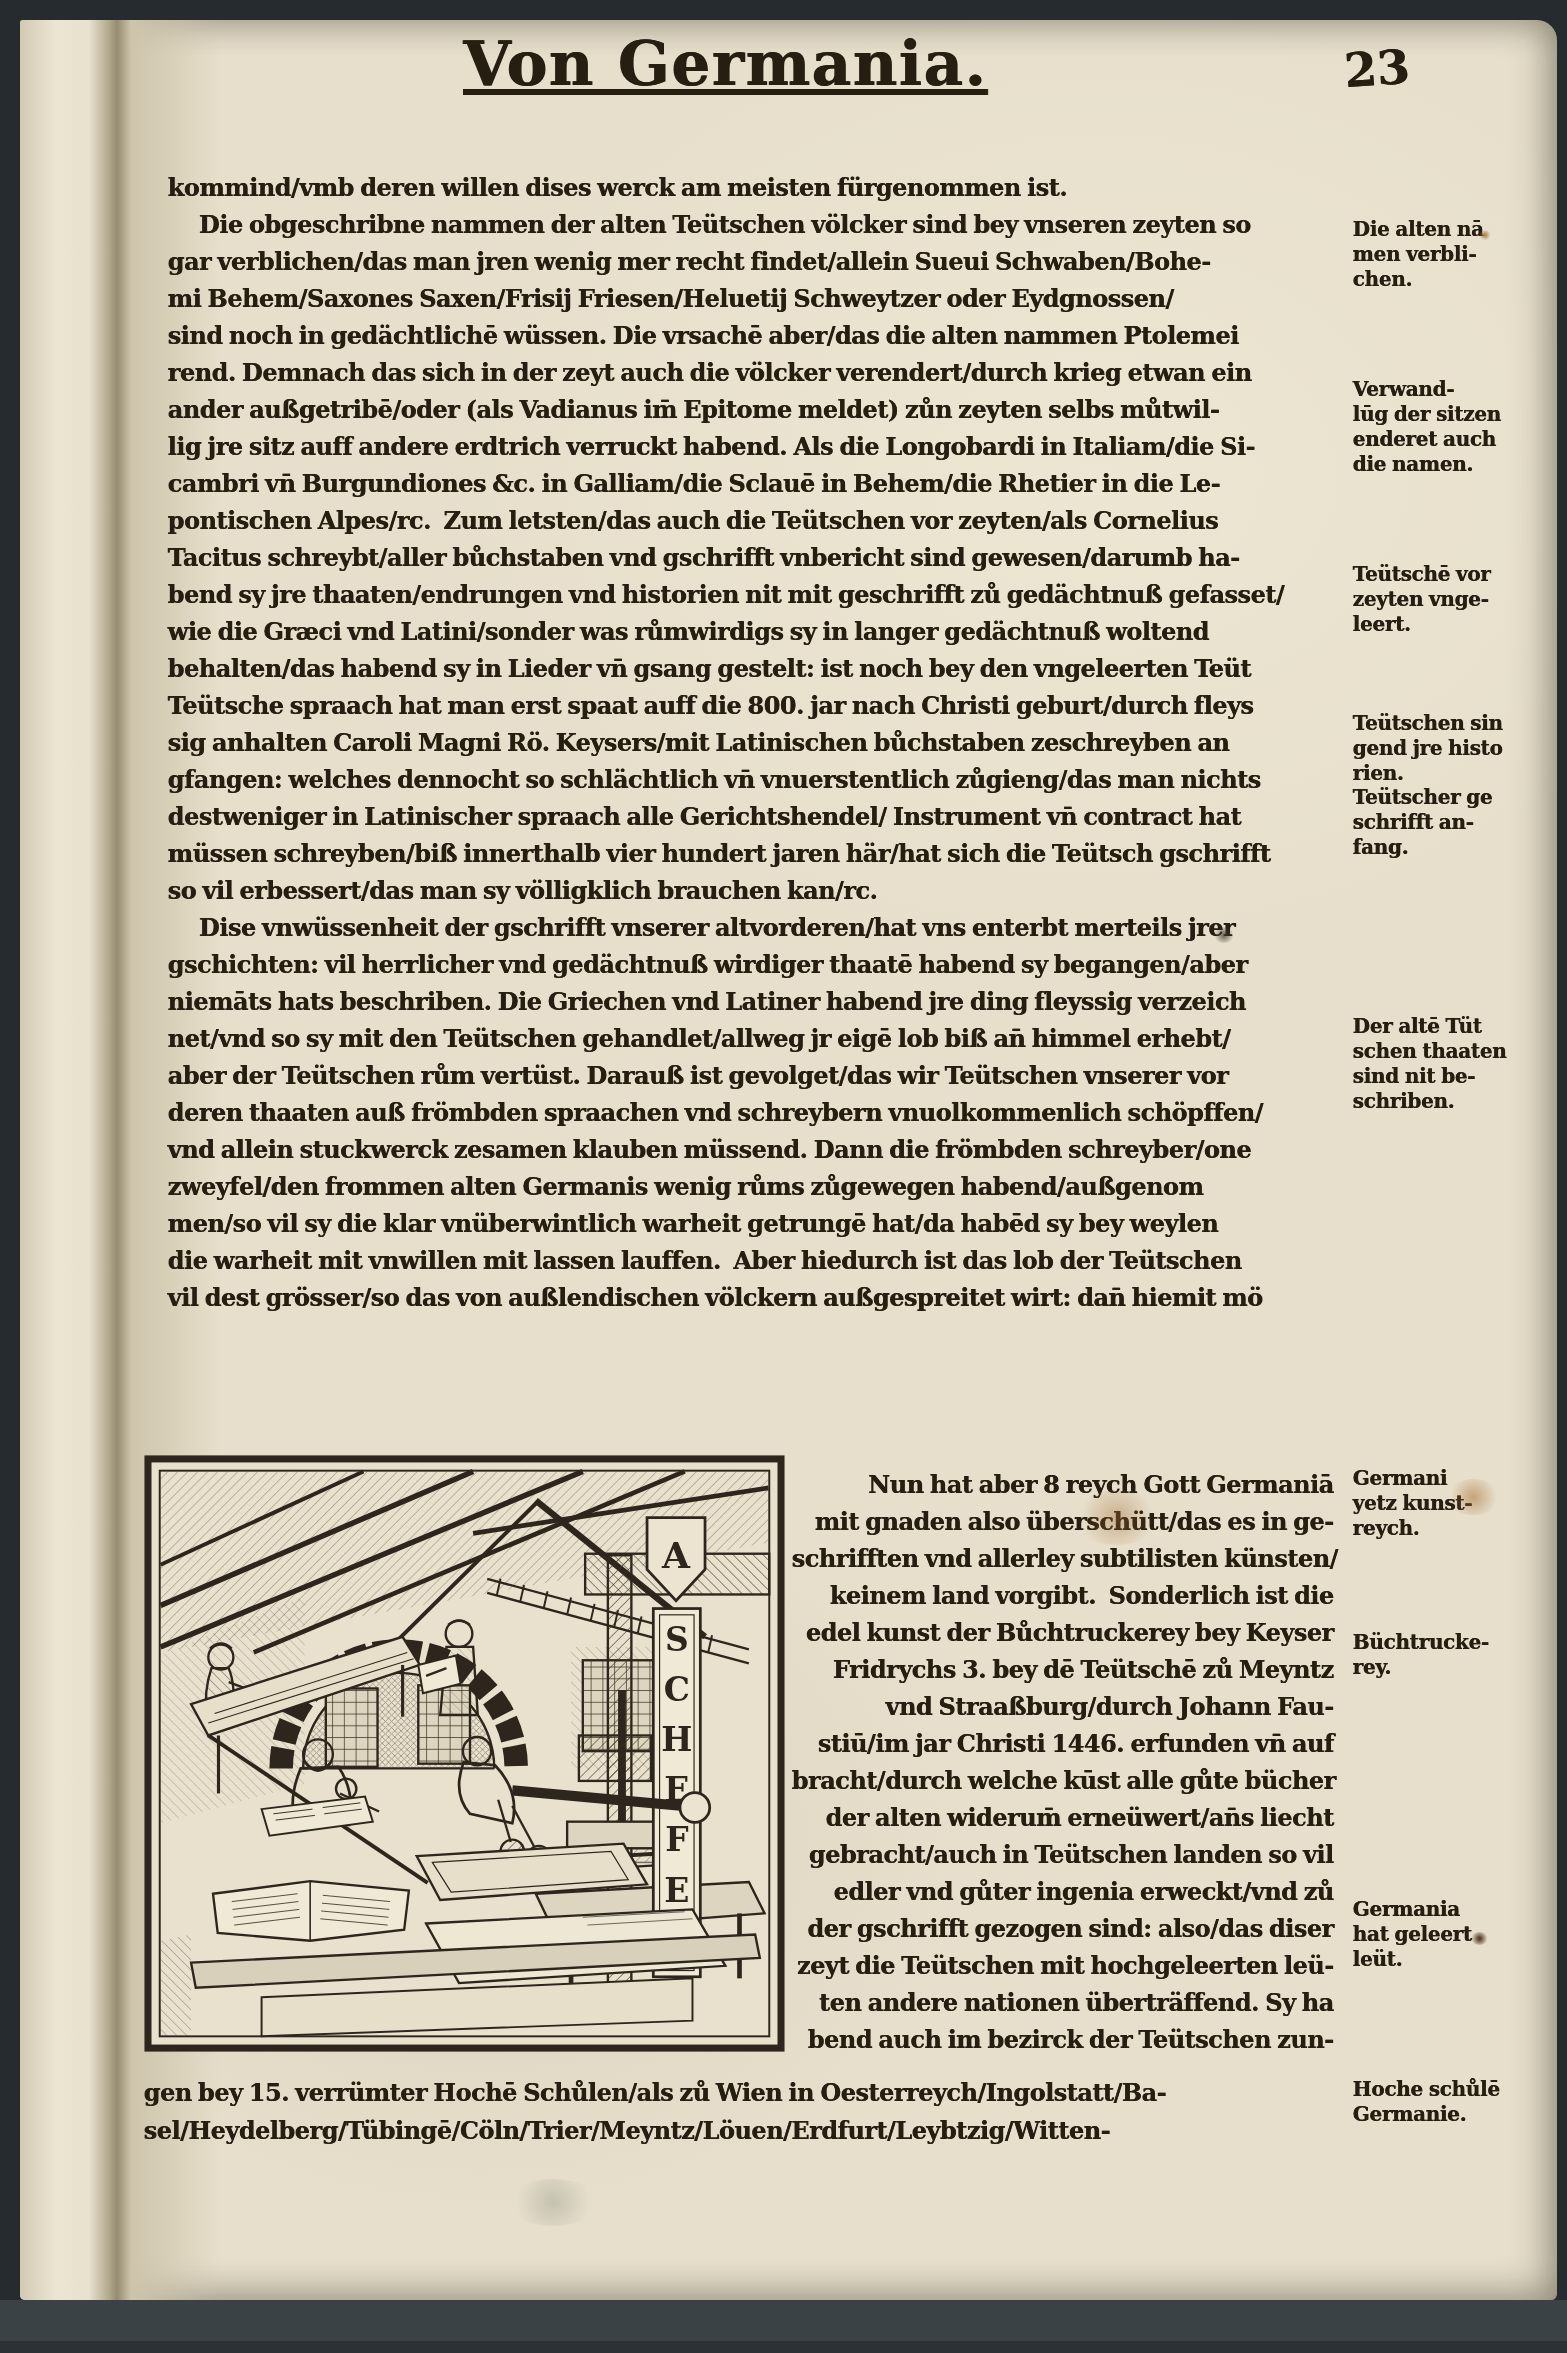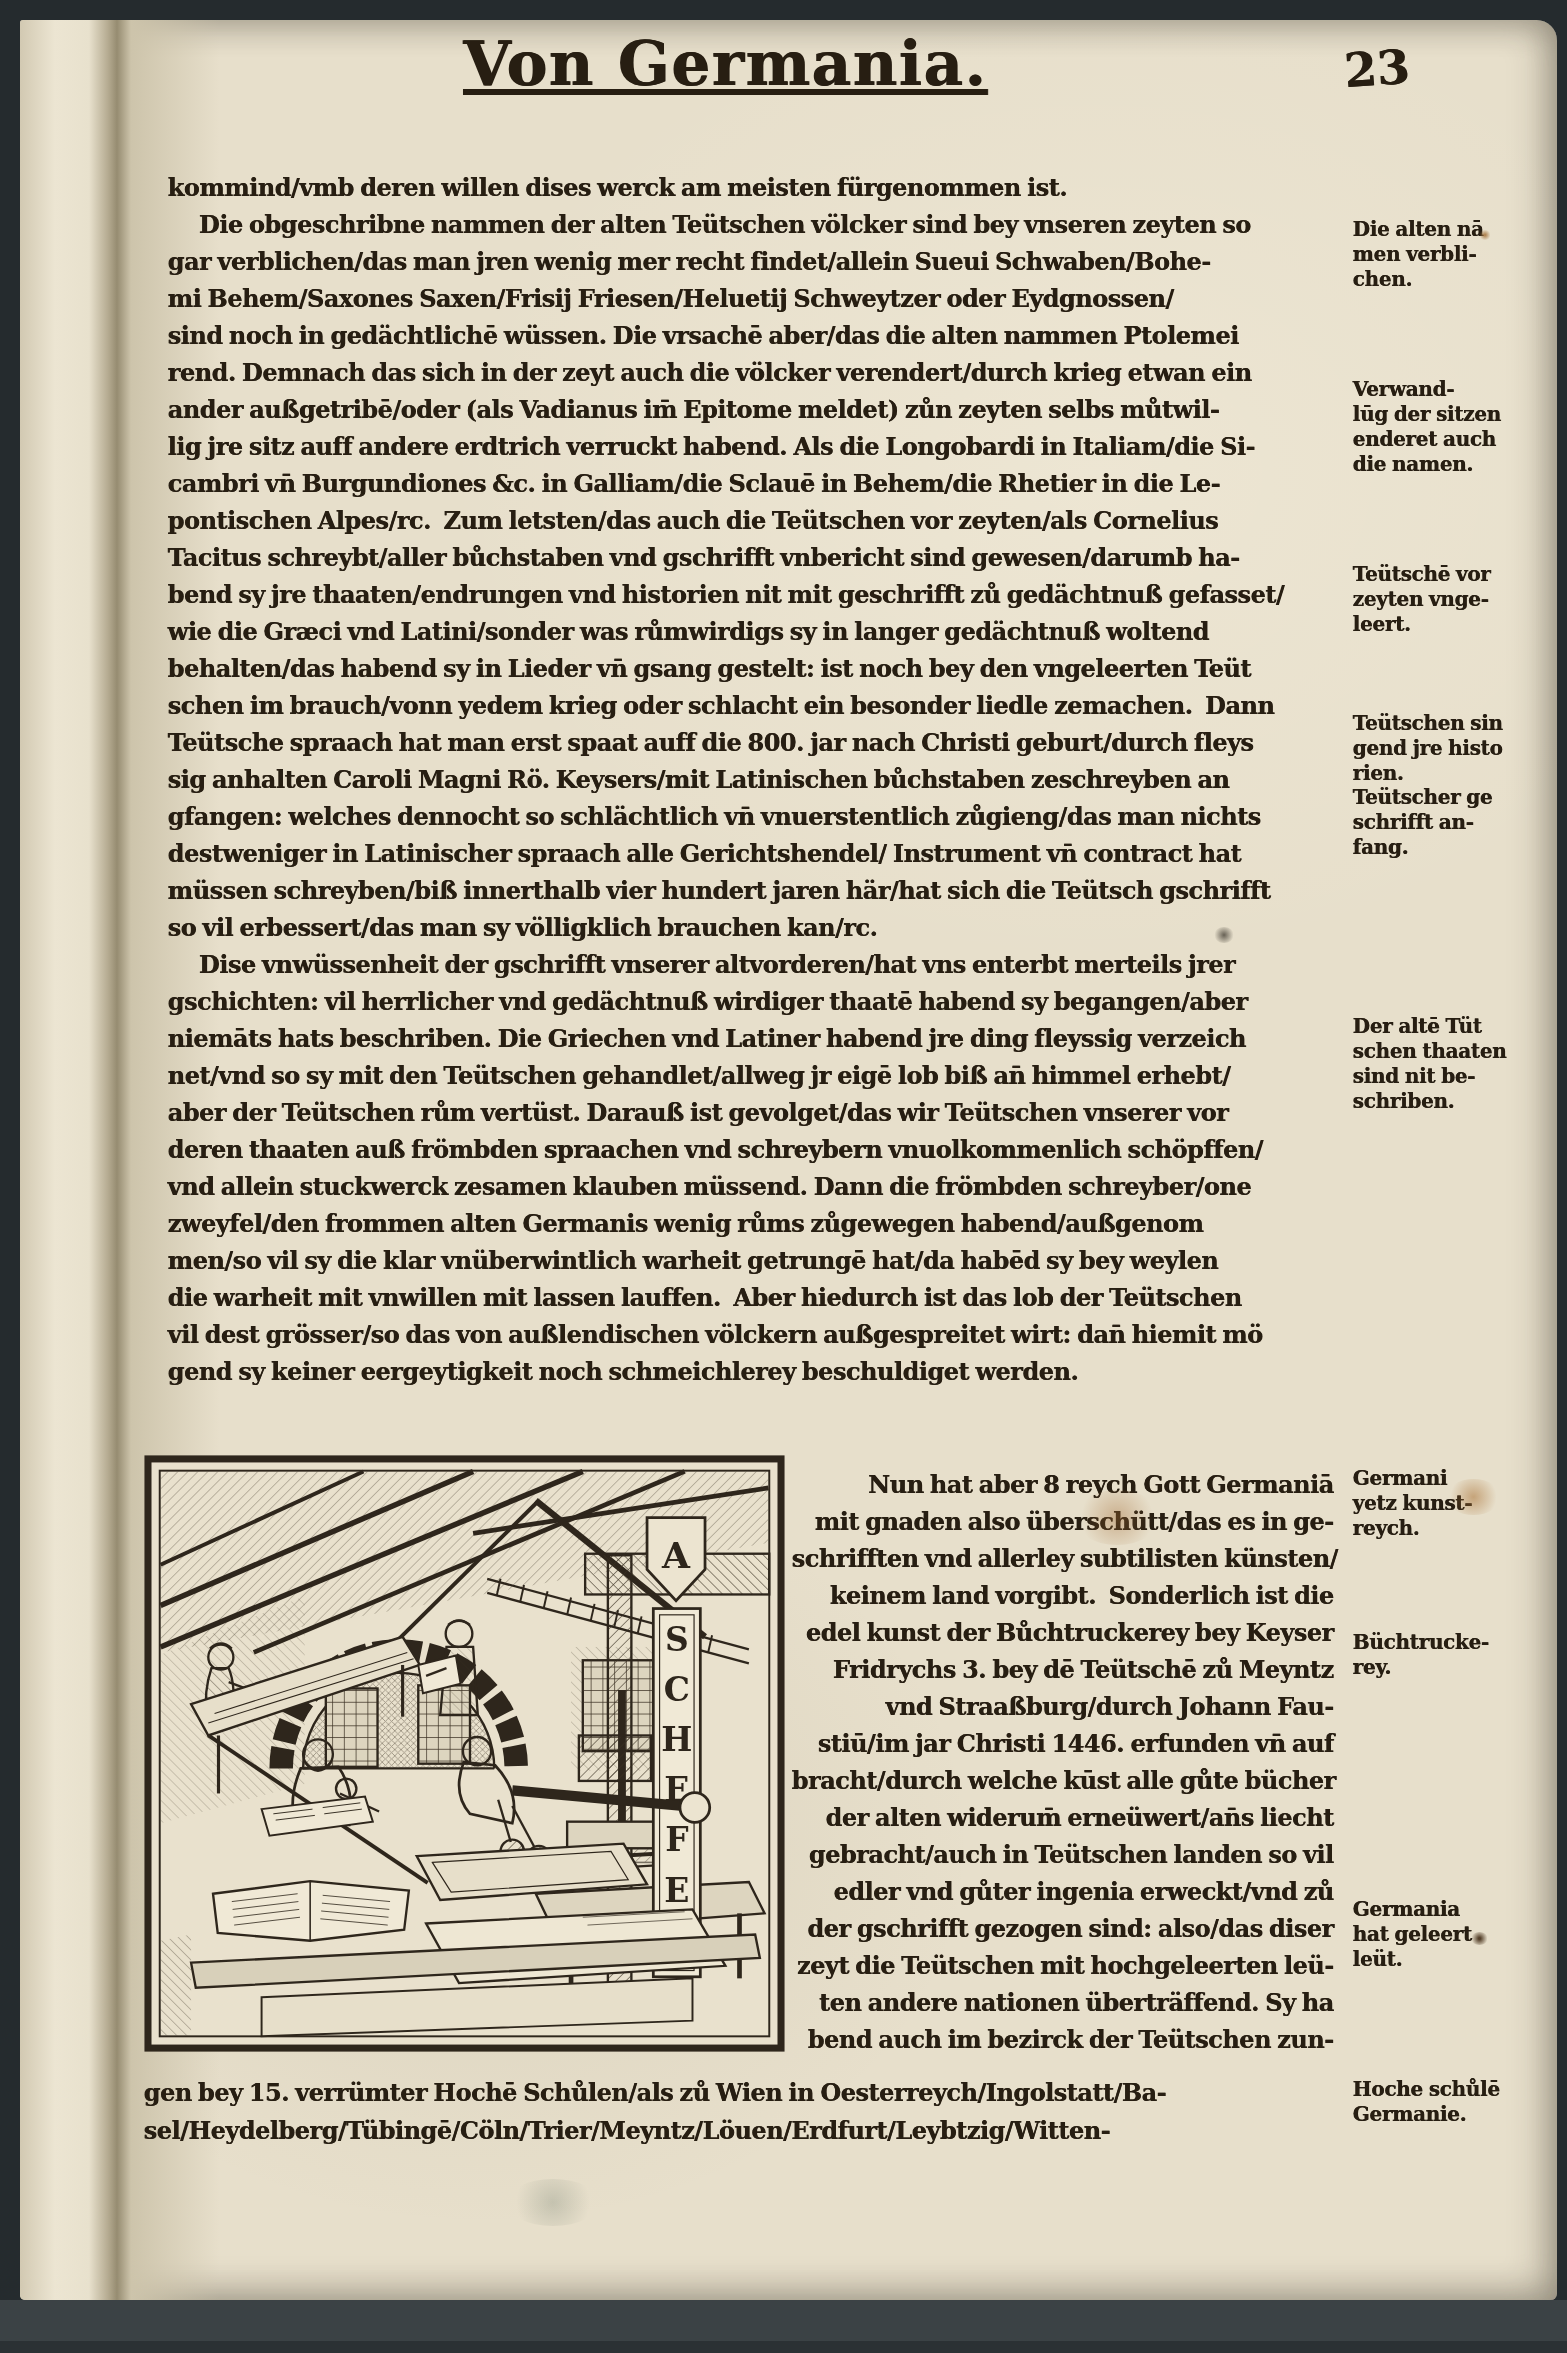--- a/index.html
+++ b/index.html
@@ -93,39 +93,37 @@
       <div class="line">sind noch in gedächtlichē wüssen. Die vrsachē aber/das die alten nammen Ptolemei</div>
       <div class="line">rend. Demnach das sich in der zeyt auch die völcker verendert/durch krieg etwan ein</div>
       <div class="line">ander außgetribē/oder (als Vadianus im̄ Epitome meldet) zůn zeyten selbs můtwil-</div>
       <div class="line">lig jre sitz auff andere erdtrich verruckt habend. Als die Longobardi in Italiam/die Si-</div>
       <div class="line">cambri vn̄ Burgundiones &amp;c. in Galliam/die Sclauē in Behem/die Rhetier in die Le-</div>
       <div class="line">pontischen Alpes/rc.  Zum letsten/das auch die Teütschen vor zeyten/als Cornelius</div>
       <div class="line">Tacitus schreybt/aller bůchstaben vnd gschrifft vnbericht sind gewesen/darumb ha-</div>
       <div class="line">bend sy jre thaaten/endrungen vnd historien nit mit geschrifft zů gedächtnuß gefasset/</div>
       <div class="line">wie die Græci vnd Latini/sonder was růmwirdigs sy in langer gedächtnuß woltend</div>
       <div class="line">behalten/das habend sy in Lieder vn̄ gsang gestelt: ist noch bey den vngeleerten Teüt</div>
-      <div class="line">schen im brauch/vonn yedem krieg oder schlacht ein besonder liedle zemachen.  Dann</div>
       <div class="line">Teütsche spraach hat man erst spaat auff die 800. jar nach Christi geburt/durch fleys</div>
       <div class="line">sig anhalten Caroli Magni Rö. Keysers/mit Latinischen bůchstaben zeschreyben an</div>
       <div class="line">gfangen: welches dennocht so schlächtlich vn̄ vnuerstentlich zůgieng/das man nichts</div>
       <div class="line">destweniger in Latinischer spraach alle Gerichtshendel/ Instrument vn̄ contract hat</div>
       <div class="line">müssen schreyben/biß innerthalb vier hundert jaren här/hat sich die Teütsch gschrifft</div>
       <div class="line">so vil erbessert/das man sy völligklich brauchen kan/rc.</div>
       <div class="line">     Dise vnwüssenheit der gschrifft vnserer altvorderen/hat vns enterbt merteils jrer</div>
       <div class="line">gschichten: vil herrlicher vnd gedächtnuß wirdiger thaatē habend sy begangen/aber</div>
       <div class="line">niemāts hats beschriben. Die Griechen vnd Latiner habend jre ding fleyssig verzeich</div>
       <div class="line">net/vnd so sy mit den Teütschen gehandlet/allweg jr eigē lob biß an̄ himmel erhebt/</div>
       <div class="line">aber der Teütschen rům vertüst. Darauß ist gevolget/das wir Teütschen vnserer vor</div>
       <div class="line">deren thaaten auß frömbden spraachen vnd schreybern vnuolkommenlich schöpffen/</div>
       <div class="line">vnd allein stuckwerck zesamen klauben müssend. Dann die frömbden schreyber/one</div>
       <div class="line">zweyfel/den frommen alten Germanis wenig růms zůgewegen habend/außgenom</div>
       <div class="line">men/so vil sy die klar vnüberwintlich warheit getrungē hat/da habēd sy bey weylen</div>
       <div class="line">die warheit mit vnwillen mit lassen lauffen.  Aber hiedurch ist das lob der Teütschen</div>
       <div class="line">vil dest grösser/so das von außlendischen völckern außgespreitet wirt: dan̄ hiemit mö</div>
-      <div class="line">gend sy keiner eergeytigkeit noch schmeichlerey beschuldiget werden.</div>
     </div>
 
   <svg class="woodcut" viewBox="0 0 818 762" xmlns="http://www.w3.org/2000/svg">
     <defs>
       <pattern id="ht" width="9" height="9" patternUnits="userSpaceOnUse" patternTransform="rotate(45)">
         <line x1="0" y1="0" x2="0" y2="9" stroke="#3a3022" stroke-width="1.4"></line>
       </pattern>
       <pattern id="ht2" width="9" height="9" patternUnits="userSpaceOnUse" patternTransform="rotate(-45)">
         <line x1="0" y1="0" x2="0" y2="9" stroke="#3a3022" stroke-width="1.4"></line>
       </pattern>

